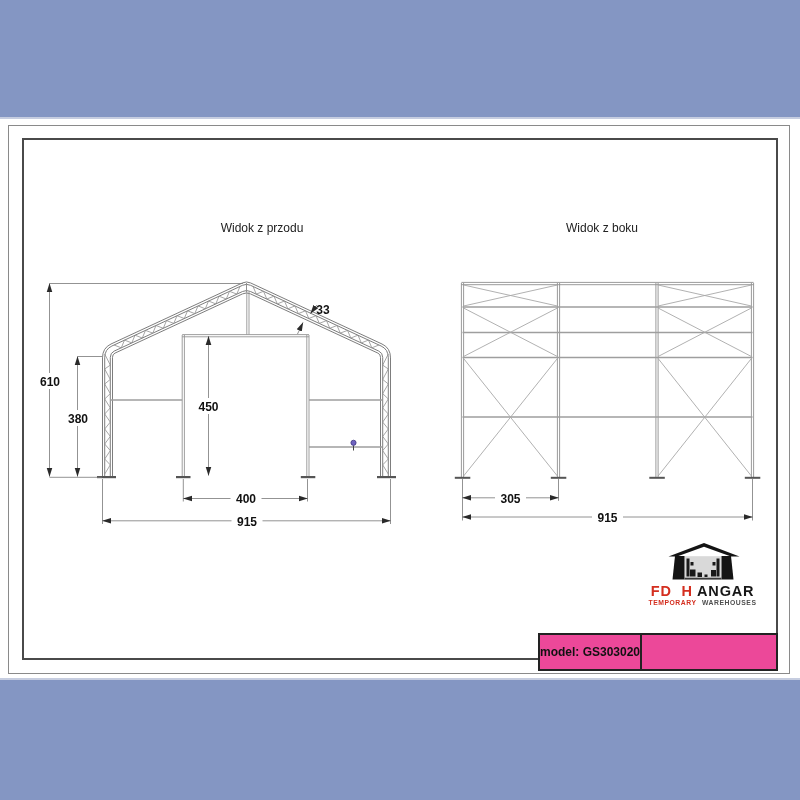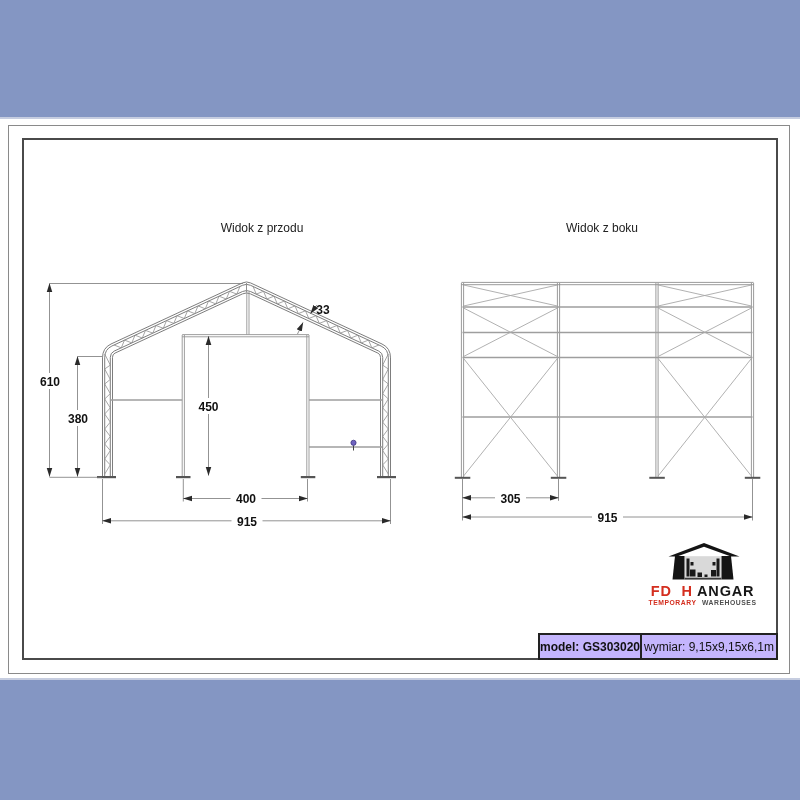--- a/index.html
+++ b/index.html
@@ -16,22 +16,22 @@
   .outer-frame{
     position:absolute;left:8px;top:125px;width:782px;height:549px;
     border:1px solid #8a8a8a;box-sizing:border-box;
   }
   .inner-frame{
     position:absolute;left:22px;top:138px;width:756px;height:522px;
     border:2px solid #4a4a4a;box-sizing:border-box;
   }
   svg.drawing{position:absolute;left:0;top:0;width:800px;height:800px;}
   .title-block{
-    position:absolute;left:538px;top:633px;width:240px;height:27px;
-    border:2px solid #222;box-sizing:border-box;display:flex;background:#c4b5fd;
+    position:absolute;left:538px;top:633px;width:240px;height:38px;
+    border:2px solid #222;box-sizing:border-box;display:flex;background:#ec4899;
     align-items:stretch;z-index:5;
   }
   .title-block .cell{
     display:flex;align-items:center;justify-content:center;
     font-size:12px;color:#111;white-space:nowrap;
   }
   .title-block .cell.model{width:100px;border-right:2px solid #222;font-weight:bold;}
   .title-block .cell.dim{flex:1;}
   text{font-family:"Liberation Sans", sans-serif;}
   .dimtext{font-size:12px;font-weight:bold;fill:#111;}
@@ -210,14 +210,13 @@
     </text>
     <text x="702.5" y="604.8" text-anchor="middle" font-size="6.8" font-weight="bold" letter-spacing="0.55">
       <tspan fill="#d42e1f">TEMPORARY</tspan>
       <tspan fill="#4f4f4f" dx="3">WAREHOUSES</tspan>
     </text>
   </g>
 </svg>
 
 <div class="title-block">
   <div class="cell model">model: GS303020</div>
-  <div class="cell dim">wymiar: 9,15x9,15x6,1m</div>
 </div>
 
 </body></html>

